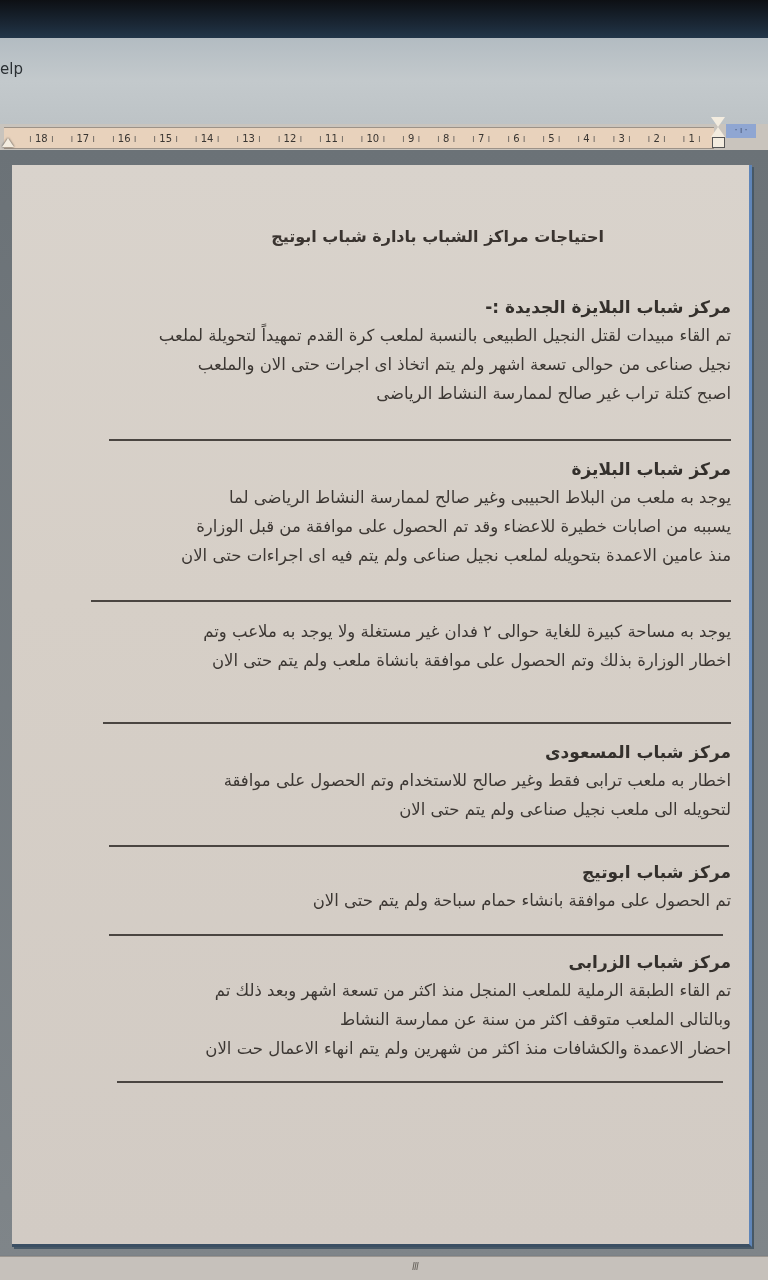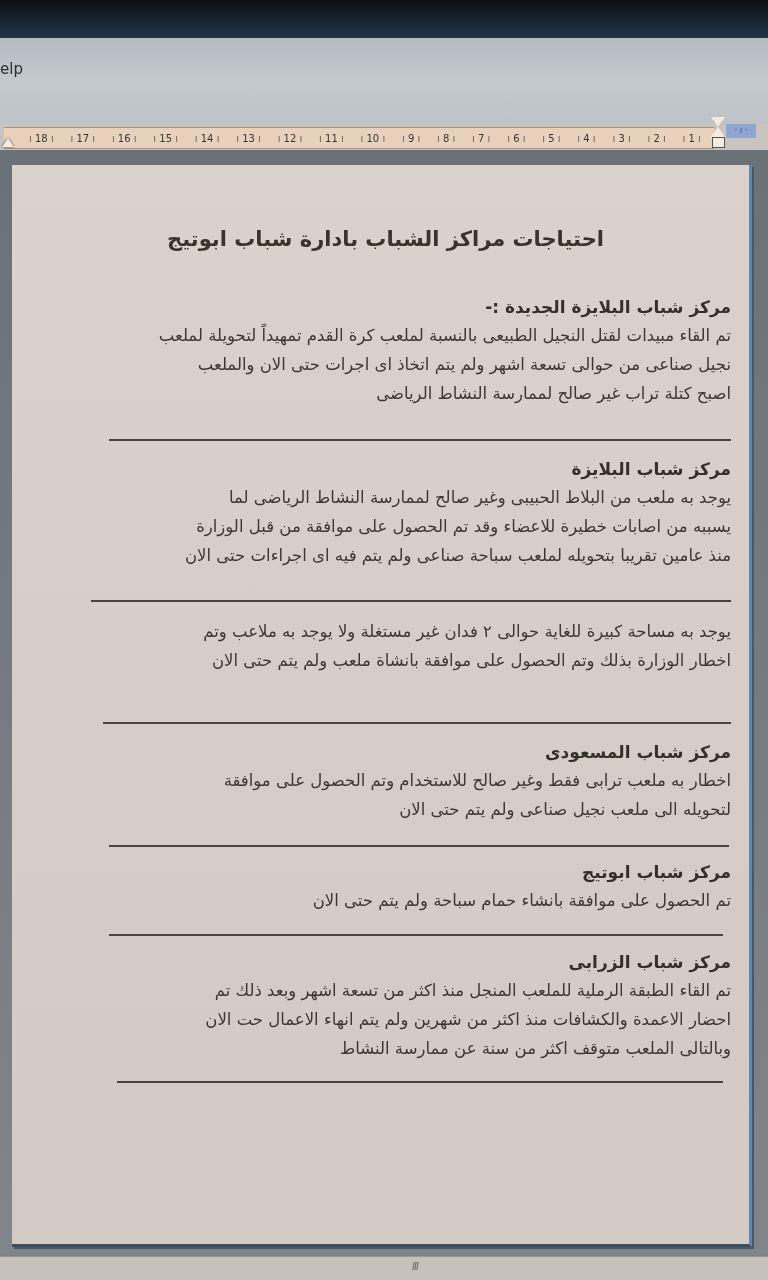--- a/index.html
+++ b/index.html
@@ -121,21 +121,21 @@
       border-bottom: 3px solid #3b4f63;
       box-shadow: 2px 2px 0 #475866;
       box-sizing: border-box;
       direction: rtl;
       color: #2e2a27;
     }
     .doc-title {
       position: absolute;
       top: 62px;
       right: 145px;
-      font-size: 21px;
+      font-size: 16px;
       font-weight: bold;
       color: #3a3430;
       white-space: nowrap;
     }
     .section {
       position: absolute;
       right: 18px;
       width: 710px;
     }
     .section-heading {
@@ -227,21 +227,21 @@
       <span class="line">اصبح كتلة تراب غير صالح لممارسة النشاط الرياضى</span>
     </div>
   </div>
   <div class="divider" style="top:274px; right:18px; width:622px;"></div>
 
   <div class="section" style="top:290px;">
     <div class="section-heading">مركز شباب البلايزة</div>
     <div class="section-body">
       <span class="line">يوجد به ملعب من البلاط الحبيبى وغير صالح لممارسة النشاط الرياضى لما</span>
       <span class="line">يسببه من اصابات خطيرة للاعضاء وقد تم الحصول على موافقة من قبل الوزارة</span>
-      <span class="line">منذ عامين تقريبا بتحويله لملعب سباحة صناعى ولم يتم فيه اى اجراءات حتى الان</span>
+      <span class="line">منذ عامين الاعمدة بتحويله لملعب نجيل صناعى ولم يتم فيه اى اجراءات حتى الان</span>
     </div>
   </div>
   <div class="divider" style="top:435px; right:18px; width:640px;"></div>
 
   <div class="section" style="top:452px;">
     <div class="section-body">
       <span class="line">يوجد به مساحة كبيرة للغاية حوالى ٢ فدان غير مستغلة ولا يوجد به ملاعب وتم</span>
       <span class="line">اخطار الوزارة بذلك وتم الحصول على موافقة بانشاة ملعب ولم يتم حتى الان</span>
     </div>
   </div>
@@ -261,22 +261,22 @@
     <div class="section-body">
       <span class="line">تم الحصول على موافقة بانشاء حمام سباحة ولم يتم حتى الان</span>
     </div>
   </div>
   <div class="divider" style="top:769px; right:26px; width:614px;"></div>
 
   <div class="section" style="top:783px;">
     <div class="section-heading">مركز شباب الزرابى</div>
     <div class="section-body">
       <span class="line">تم القاء الطبقة الرملية للملعب المنجل منذ اكثر من تسعة اشهر وبعد ذلك تم</span>
+      <span class="line">وبالتالى الملعب متوقف اكثر من سنة عن ممارسة النشاط</span>
       <span class="line">احضار الاعمدة والكشافات منذ اكثر من شهرين ولم يتم انهاء الاعمال حت الان</span>
-      <span class="line">وبالتالى الملعب متوقف اكثر من سنة عن ممارسة النشاط</span>
     </div>
   </div>
   <div class="divider" style="top:916px; right:26px; width:606px;"></div>
 
 </div>
 
 <div class="bottom-bar">
   <span class="bottom-grip">III</span>
 </div>
 

